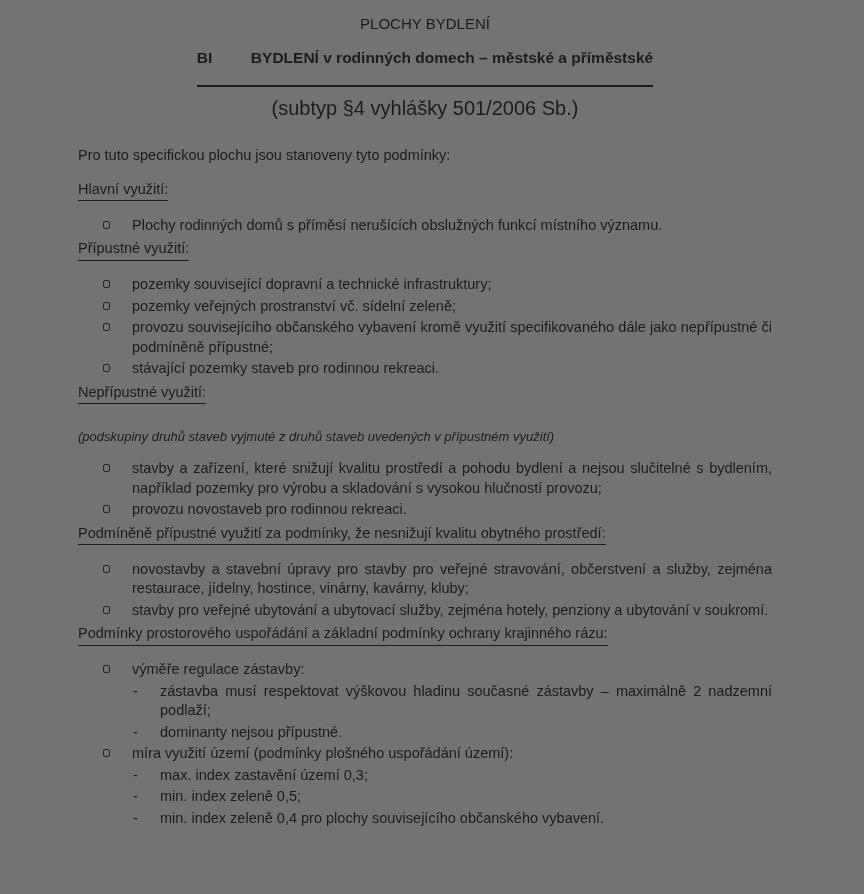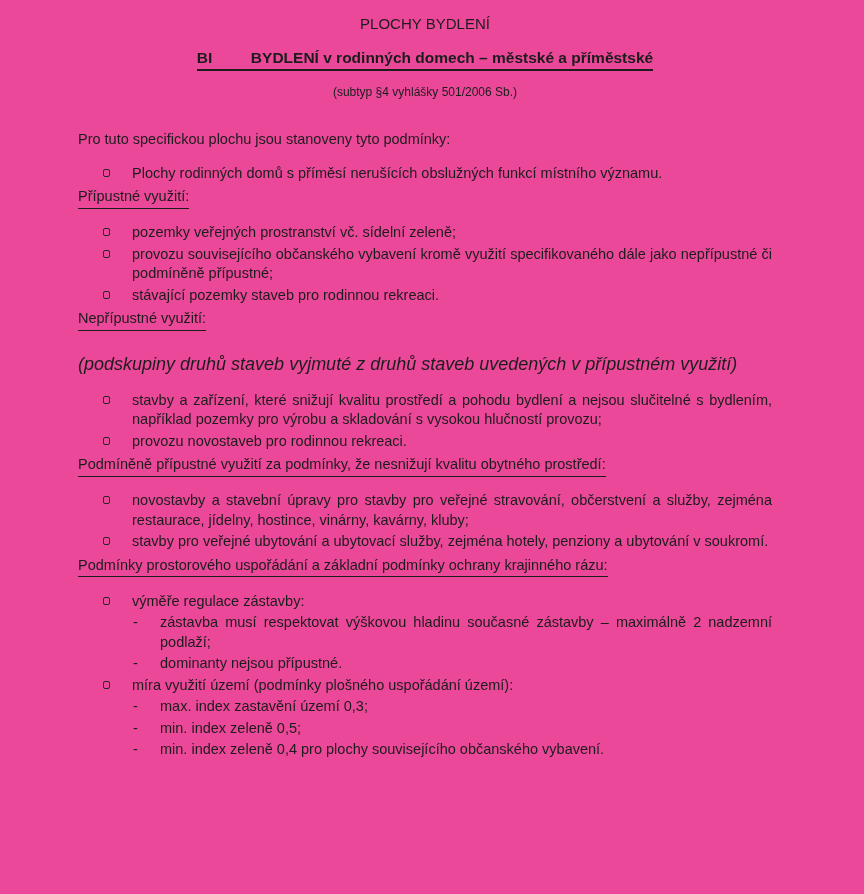--- a/index.html
+++ b/index.html
@@ -7,62 +7,62 @@
   body {
     width: 864px; height: 894px;
     font-family: "Liberation Sans", sans-serif;
     color: #1c1c1c;
     -webkit-font-smoothing: antialiased;
   }
   .page {
     width: 864px; height: 894px;
     padding: 12px 92px 0 78px;
     overflow: hidden;
-    background: #ec4899;
+    background: #737373;
   }
   .doc-title {
     text-align: center;
     font-size: 15px; line-height: 19px;
     margin: 2px 0 0 0;
   }
   .bi-line {
     text-align: center;
     margin-top: 15px;
     font-size: 15.5px; line-height: 19px;
     font-weight: bold;
   }
   .bi-underline {
     display: inline-block;
     border-bottom: 2px solid #1c1c1c;
-    padding-bottom: 2px;
+    padding-bottom: 18px;
   }
   .bi-code { display: inline-block; width: 54px; text-align: left; }
   .subtitle {
     text-align: center;
-    font-size: 12px; line-height: 19px;
+    font-size: 20px; line-height: 19px;
     margin-top: 12px;
   }
   .intro {
     font-size: 14.5px; line-height: 19px;
     margin-top: 28px;
   }
   .section { margin: 0; }
   .sec-heading {
     margin-top: 4px;
     font-size: 14.5px; line-height: 19px;
     font-weight: normal;
   }
   .sec-heading .hu {
     display: inline-block;
     border-bottom: 1.5px solid #1c1c1c;
     padding-bottom: 1.5px;
   }
   .note {
     font-style: italic;
-    font-size: 18px; line-height: 18px;
+    font-size: 13px; line-height: 18px;
     margin-top: 24px;
   }
   ul.bullets { list-style: none; margin: 9px 0 0 0; padding: 0; }
   li.bullet {
     position: relative;
     padding-left: 54px;
     margin-bottom: 2px;
     font-size: 14.5px; line-height: 19.5px;
   }
   li.bullet .li-text { margin: 0; text-align: justify; }
@@ -87,31 +87,36 @@
 
   <div class="bi-line">
     <span class="bi-underline"><span class="bi-code">BI</span><span>BYDLENÍ v rodinných domech – městské a příměstské</span></span>
   </div>
 
   <p class="subtitle">(subtyp §4 vyhlášky 501/2006 Sb.)</p>
 
   <p class="intro">Pro tuto specifickou plochu jsou stanoveny tyto podmínky:</p>
 
   <div class="section">
+    <p class="sec-heading"><span class="hu">Hlavní využití:</span></p>
     <ul class="bullets">
       <li class="bullet">
         <span class="sq"></span>
         <p class="li-text">Plochy rodinných domů s příměsí nerušících obslužných funkcí místního významu.</p>
       </li>
     </ul>
   </div>
 
   <div class="section">
     <p class="sec-heading"><span class="hu">Přípustné využití:</span></p>
     <ul class="bullets">
+      <li class="bullet">
+        <span class="sq"></span>
+        <p class="li-text">pozemky související dopravní a technické infrastruktury;</p>
+      </li>
       <li class="bullet">
         <span class="sq"></span>
         <p class="li-text">pozemky veřejných prostranství vč. sídelní zeleně;</p>
       </li>
       <li class="bullet">
         <span class="sq"></span>
         <p class="li-text">provozu souvisejícího občanského vybavení kromě využití specifikovaného dále jako nepřípustné či podmíněně přípustné;</p>
       </li>
       <li class="bullet">
         <span class="sq"></span>

